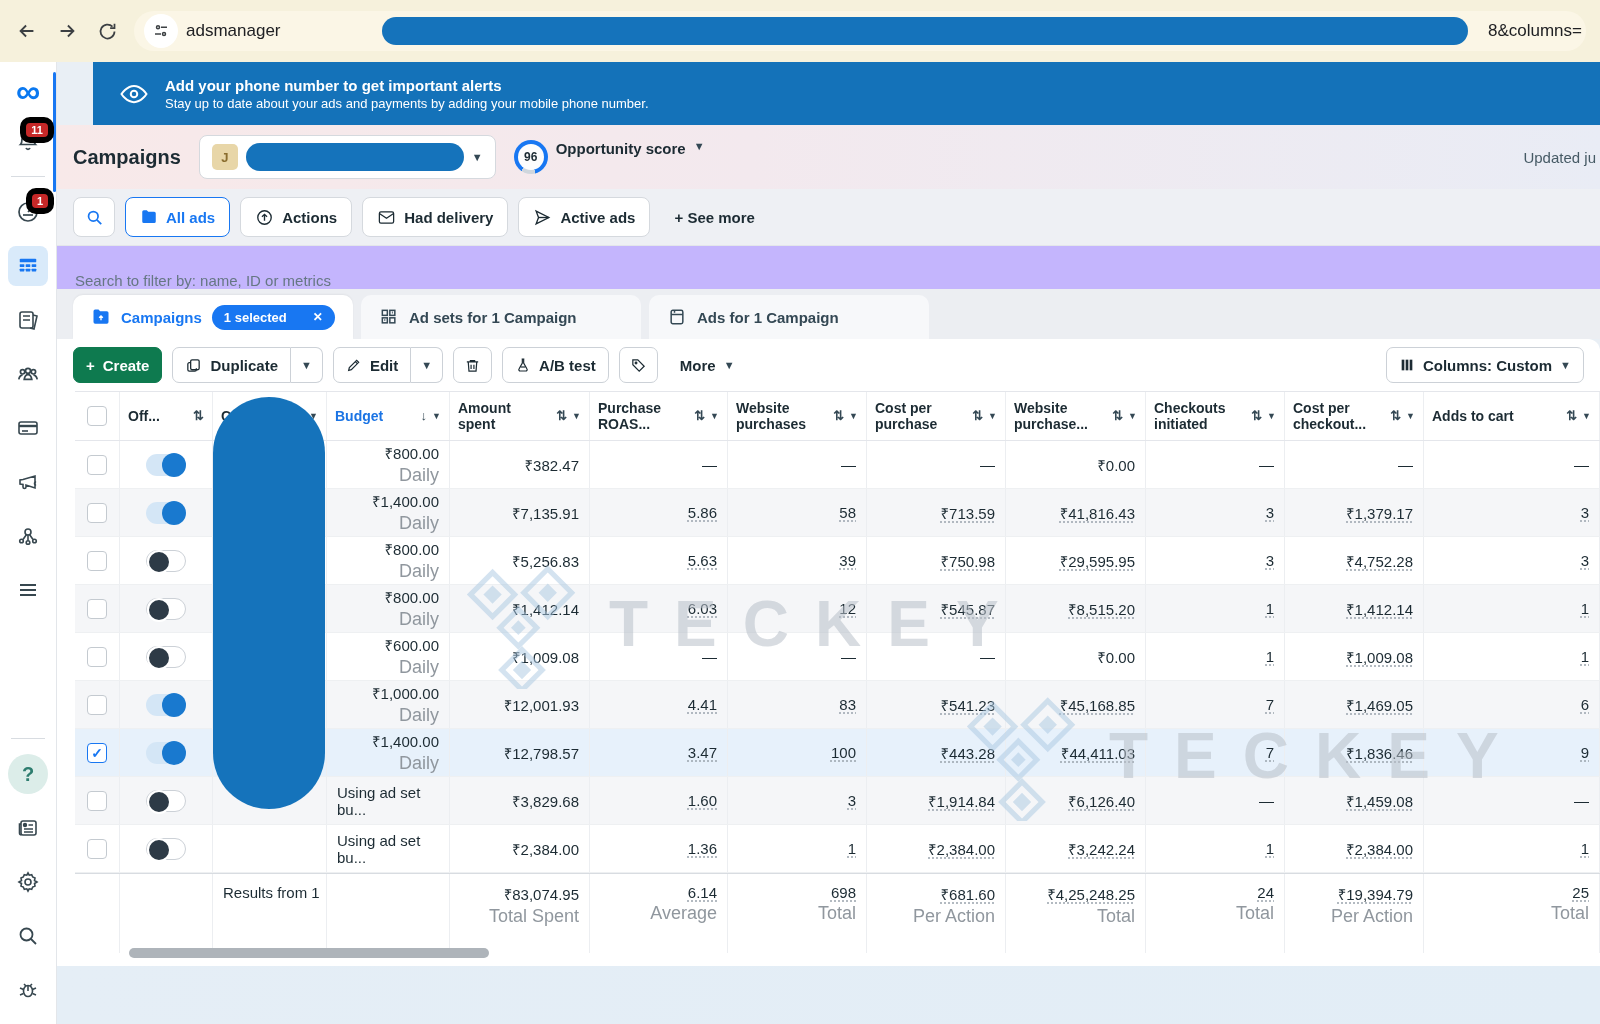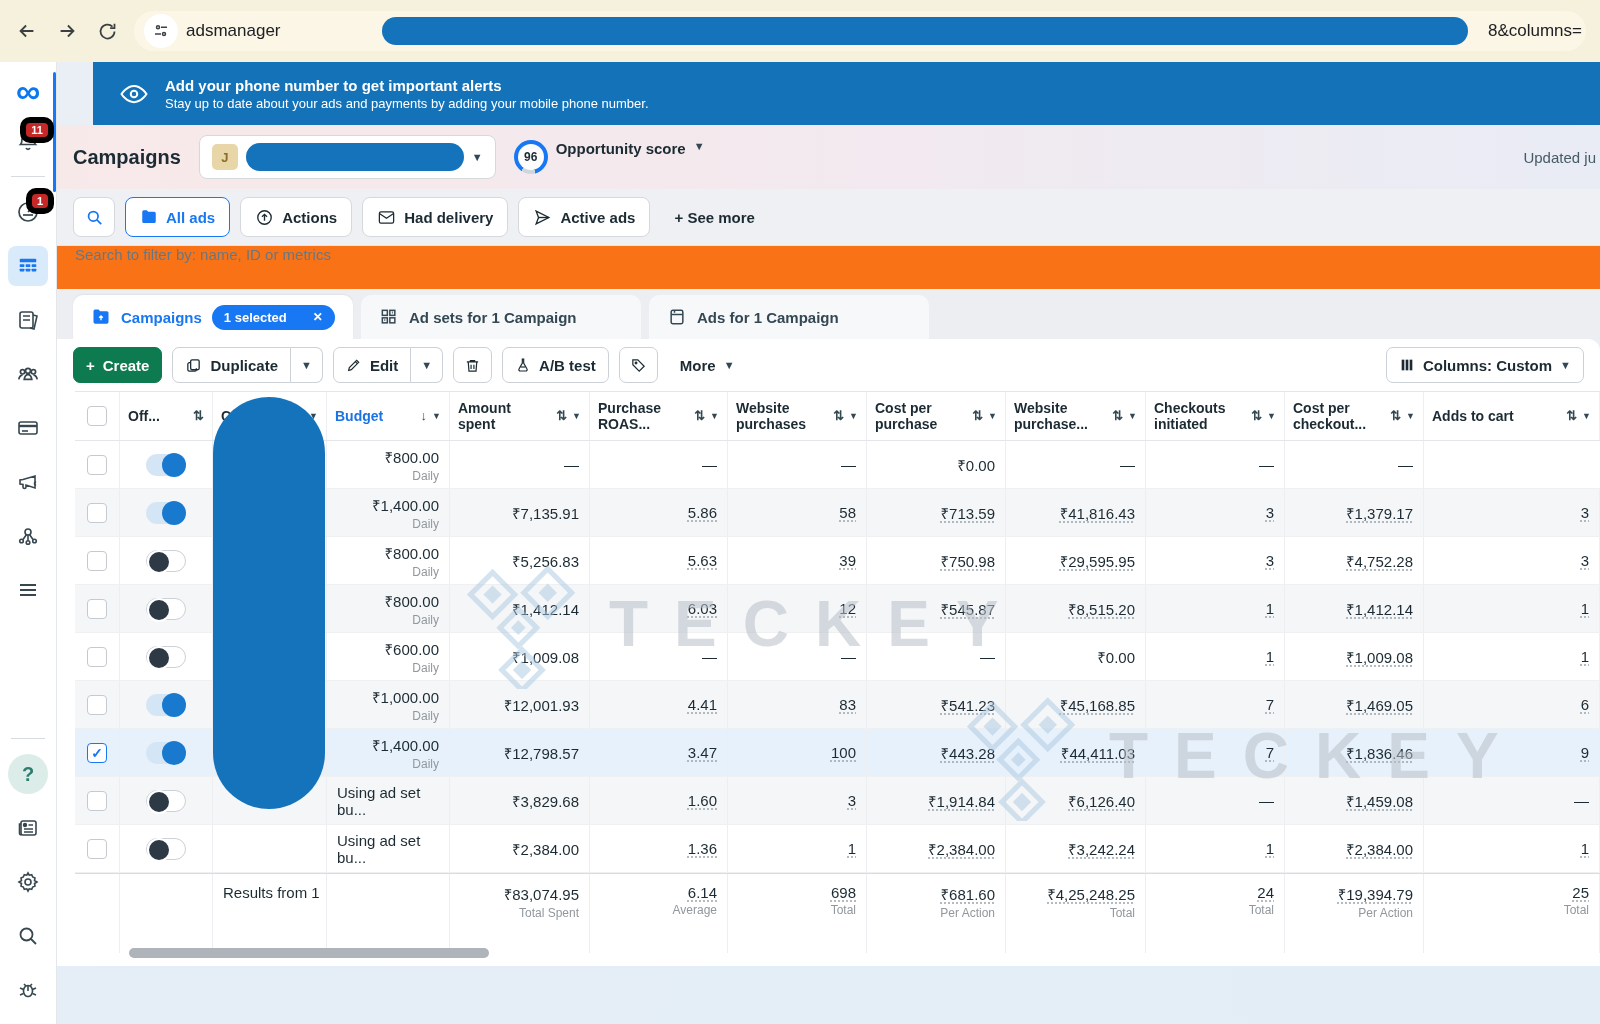--- a/index.html
+++ b/index.html
@@ -47,21 +47,21 @@
   .score-label { font-size:15px; font-weight:bold; color:#1c2b33; }
   .updated { margin-left:auto; font-size:15px; color:#465a65; white-space:nowrap; margin-right:-12px; }
 
   
   .filters { height:56px; background:#eef0f4; display:flex; align-items:center; padding:0 16px; gap:10px; }
   .fbtn { height:40px; background:#fff; border:1px solid #d5d9de; border-radius:8px; display:flex; align-items:center; gap:8px; padding:16px 14px; font-size:15px; font-weight:bold; color:#1c2b33; cursor:pointer; }
   .fbtn.icon-only { width:42px; justify-content:center; padding:0; }
   .fbtn.active { border:1px solid #1877f2; color:#1877f2; }
   .fbtn.ghost { border:none; background:transparent; font-weight:bold; }
 
-  .searchbar { height:44px; background:#f97316; border-top:1px solid #e3e6ea; display:flex; align-items:flex-start; padding:0 18px; }
+  .searchbar { height:44px; background:#c4b5fd; border-top:1px solid #e3e6ea; display:flex; align-items:flex-end; padding:0 18px; }
   .searchbar input { border:none; outline:none; font-size:15px; color:#1c2b33; width:100%; font-family:inherit; background:transparent; }
   .searchbar input::placeholder { color:#667784; }
 
   
   .tabs { height:50px; background:#eceef2; display:flex; align-items:flex-end; gap:8px; padding:6px 0 0 16px; }
   .tab { height:44px; border-radius:10px 10px 0 0; display:flex; align-items:center; gap:10px; padding:0 18px; font-size:15px; font-weight:bold; color:#344854; background:#f7f8fa; cursor:pointer; min-width:280px; }
   .tab.active { background:#fff; color:#1877f2; box-shadow:0 -1px 2px rgba(0,0,0,.05); }
   .sel-badge { background:#1877f2; color:#fff; font-size:13px; font-weight:bold; border-radius:14px; padding:5px 12px; display:flex; gap:26px; align-items:center; }
   .sel-badge .x { cursor:pointer; font-size:12px; }
 
@@ -81,21 +81,21 @@
   .grid-row { display:grid; grid-template-columns:45px 93px 114px 123px 140px 138px 139px 139px 140px 139px 139px 1fr; align-items:center; }
   .thead { border-top:1px solid #e4e6eb; border-bottom:1px solid #e4e6eb; height:50px; }
   .th { font-size:14px; font-weight:bold; color:#1c2b33; display:flex; align-items:center; gap:5px; padding:0 8px; height:100%; border-right:1px solid #eceef1; cursor:pointer; line-height:1.15; }
   .th .lbl { flex:1; }
   .th.sorted .lbl { color:#1b74e4; }
   .sort-ic { font-size:13px; color:#344854; }
   .row { height:48px; border-bottom:1px solid #eef0f2; }
   .row.alt { background:#f5f6f8; }
   .row.selected { background:#e7f1fb; }
   .cell { height:100%; display:flex; flex-direction:column; justify-content:center; align-items:flex-end; padding:0 10px; border-right:1px solid #eceef1; font-size:15px; color:#1c2b33; }
-  .cell .sub { font-size:12px; color:#90979e; margin-top:2px; }
+  .cell .sub { font-size:18px; color:#90979e; margin-top:2px; }
   .cell.center { align-items:center; }
   .linky { text-decoration:underline; text-decoration-style:dotted; text-underline-offset:3px; text-decoration-color:#9aa4ad; cursor:pointer; }
   .cb { width:20px; height:20px; border:1px solid #c4cad0; border-radius:4px; background:#fff; cursor:pointer; display:flex; align-items:center; justify-content:center; }
   .cb.checked { border-color:#1877f2; color:#1877f2; font-weight:bold; font-size:14px; }
   .toggle { width:40px; height:22px; border-radius:12px; position:relative; cursor:pointer; }
   .toggle.on { background:#d4e6f6; }
   .toggle.on .knob { position:absolute; right:0; top:-1px; width:24px; height:24px; border-radius:50%; background:#1979cf; }
   .toggle.off { background:#fff; border:1px solid #ccd1d7; }
   .toggle.off .knob { position:absolute; left:0; top:-1px; width:24px; height:24px; border-radius:50%; background:#2d3a46; border:2px solid #fff; }
   .totals { border-top:1px solid #d8dce1; height:80px; }
@@ -491,20 +491,23 @@
                 <span class="toggle on">
                   <span class="knob"></span>
                 </span>
               </div>
               <div class="cell"></div>
               <div class="cell">
                 <span>₹800.00</span>
                 <span class="sub">Daily</span>
               </div>
               <div class="cell">
+                <span>₹382.47</span>
+              </div>
+              <div class="cell">
                 <span>—</span>
               </div>
               <div class="cell">
                 <span>—</span>
               </div>
               <div class="cell">
                 <span>—</span>
               </div>
               <div class="cell">
                 <span>₹0.00</span>

